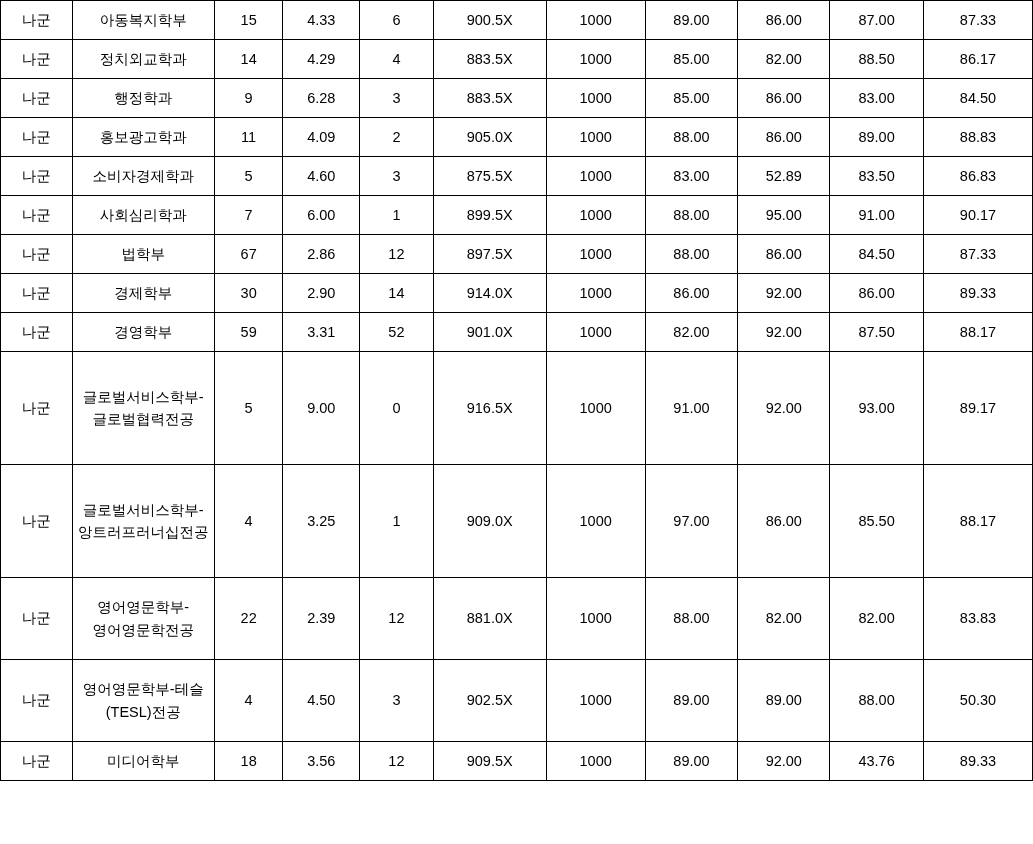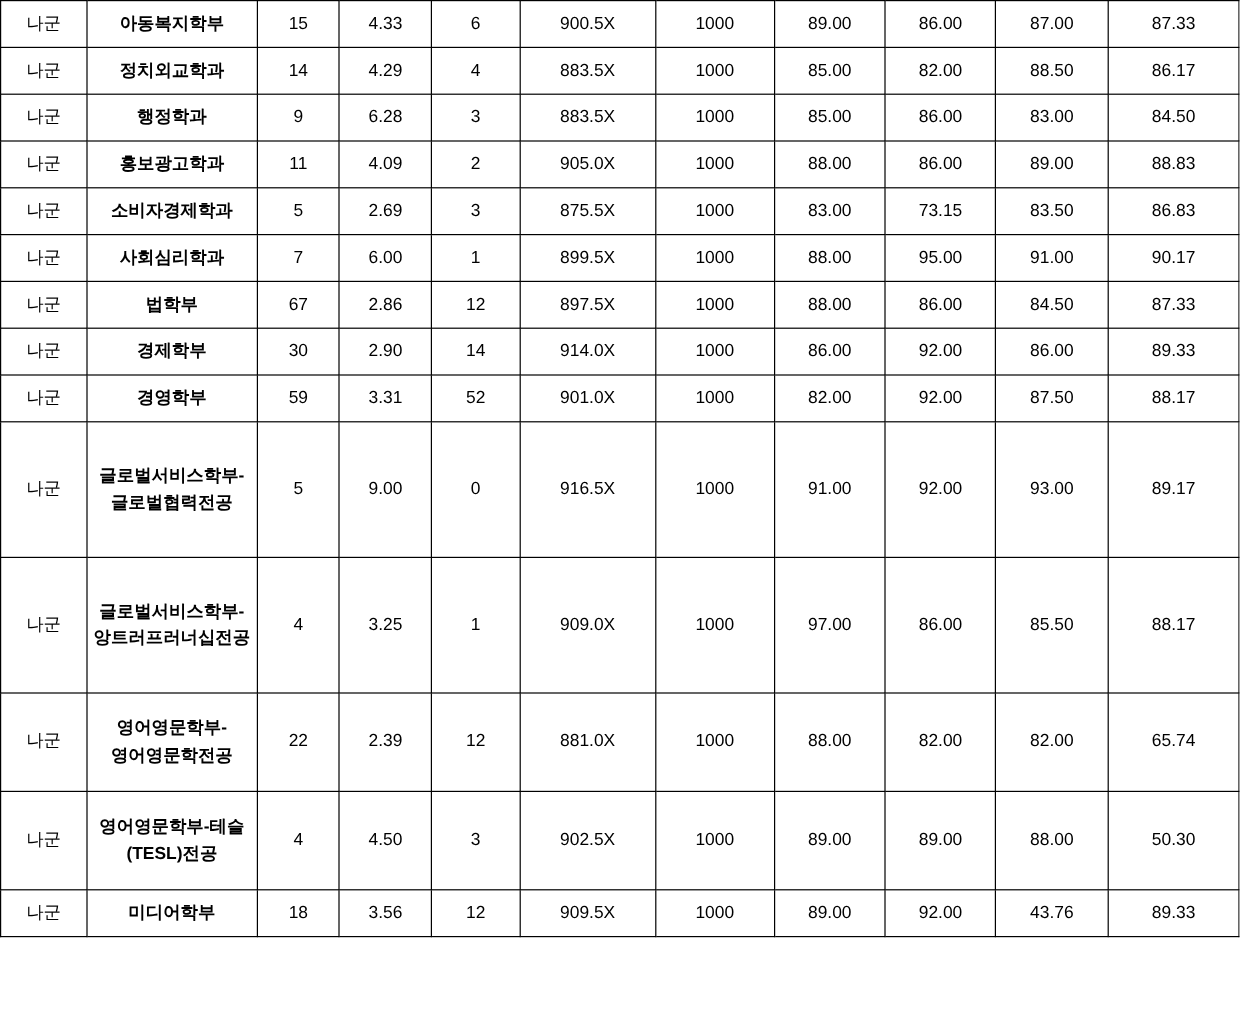--- a/index.html
+++ b/index.html
@@ -48,21 +48,20 @@
   col.c9 { width: 93px; }
   col.c10 { width: 108px; }
 
   tr.r-short td { height: 30px; }
   tr.r-tall td  { height: 104px; }
   tr.r-mid td   { height: 73px; }
 
   td.dept {
     padding-left: 6px;
     padding-right: 6px;
-    font-weight: bold;
   }
   td.num { font-size: 14.5px; }
 </style>
 </head>
 <body>
 
 <div class="sheet">
   <table class="admissions">
     <colgroup>
       <col class="c0">
@@ -127,26 +126,26 @@
           <td class="num">1000</td>
           <td class="num">88.00</td>
           <td class="num">86.00</td>
           <td class="num">89.00</td>
           <td class="num">88.83</td>
         </tr>
         <tr class="r-short">
           <td>나군</td>
           <td class="dept">소비자경제학과</td>
           <td class="num">5</td>
-          <td class="num">2.69</td>
+          <td class="num">4.60</td>
           <td class="num">3</td>
           <td class="num">875.5X</td>
           <td class="num">1000</td>
           <td class="num">83.00</td>
-          <td class="num">73.15</td>
+          <td class="num">52.89</td>
           <td class="num">83.50</td>
           <td class="num">86.83</td>
         </tr>
         <tr class="r-short">
           <td>나군</td>
           <td class="dept">사회심리학과</td>
           <td class="num">7</td>
           <td class="num">6.00</td>
           <td class="num">1</td>
           <td class="num">899.5X</td>
@@ -225,21 +224,21 @@
           <td>나군</td>
           <td class="dept">영어영문학부-영어영문학전공</td>
           <td class="num">22</td>
           <td class="num">2.39</td>
           <td class="num">12</td>
           <td class="num">881.0X</td>
           <td class="num">1000</td>
           <td class="num">88.00</td>
           <td class="num">82.00</td>
           <td class="num">82.00</td>
-          <td class="num">65.74</td>
+          <td class="num">83.83</td>
         </tr>
         <tr class="r-mid">
           <td>나군</td>
           <td class="dept">영어영문학부-테슬(TESL)전공</td>
           <td class="num">4</td>
           <td class="num">4.50</td>
           <td class="num">3</td>
           <td class="num">902.5X</td>
           <td class="num">1000</td>
           <td class="num">89.00</td>

